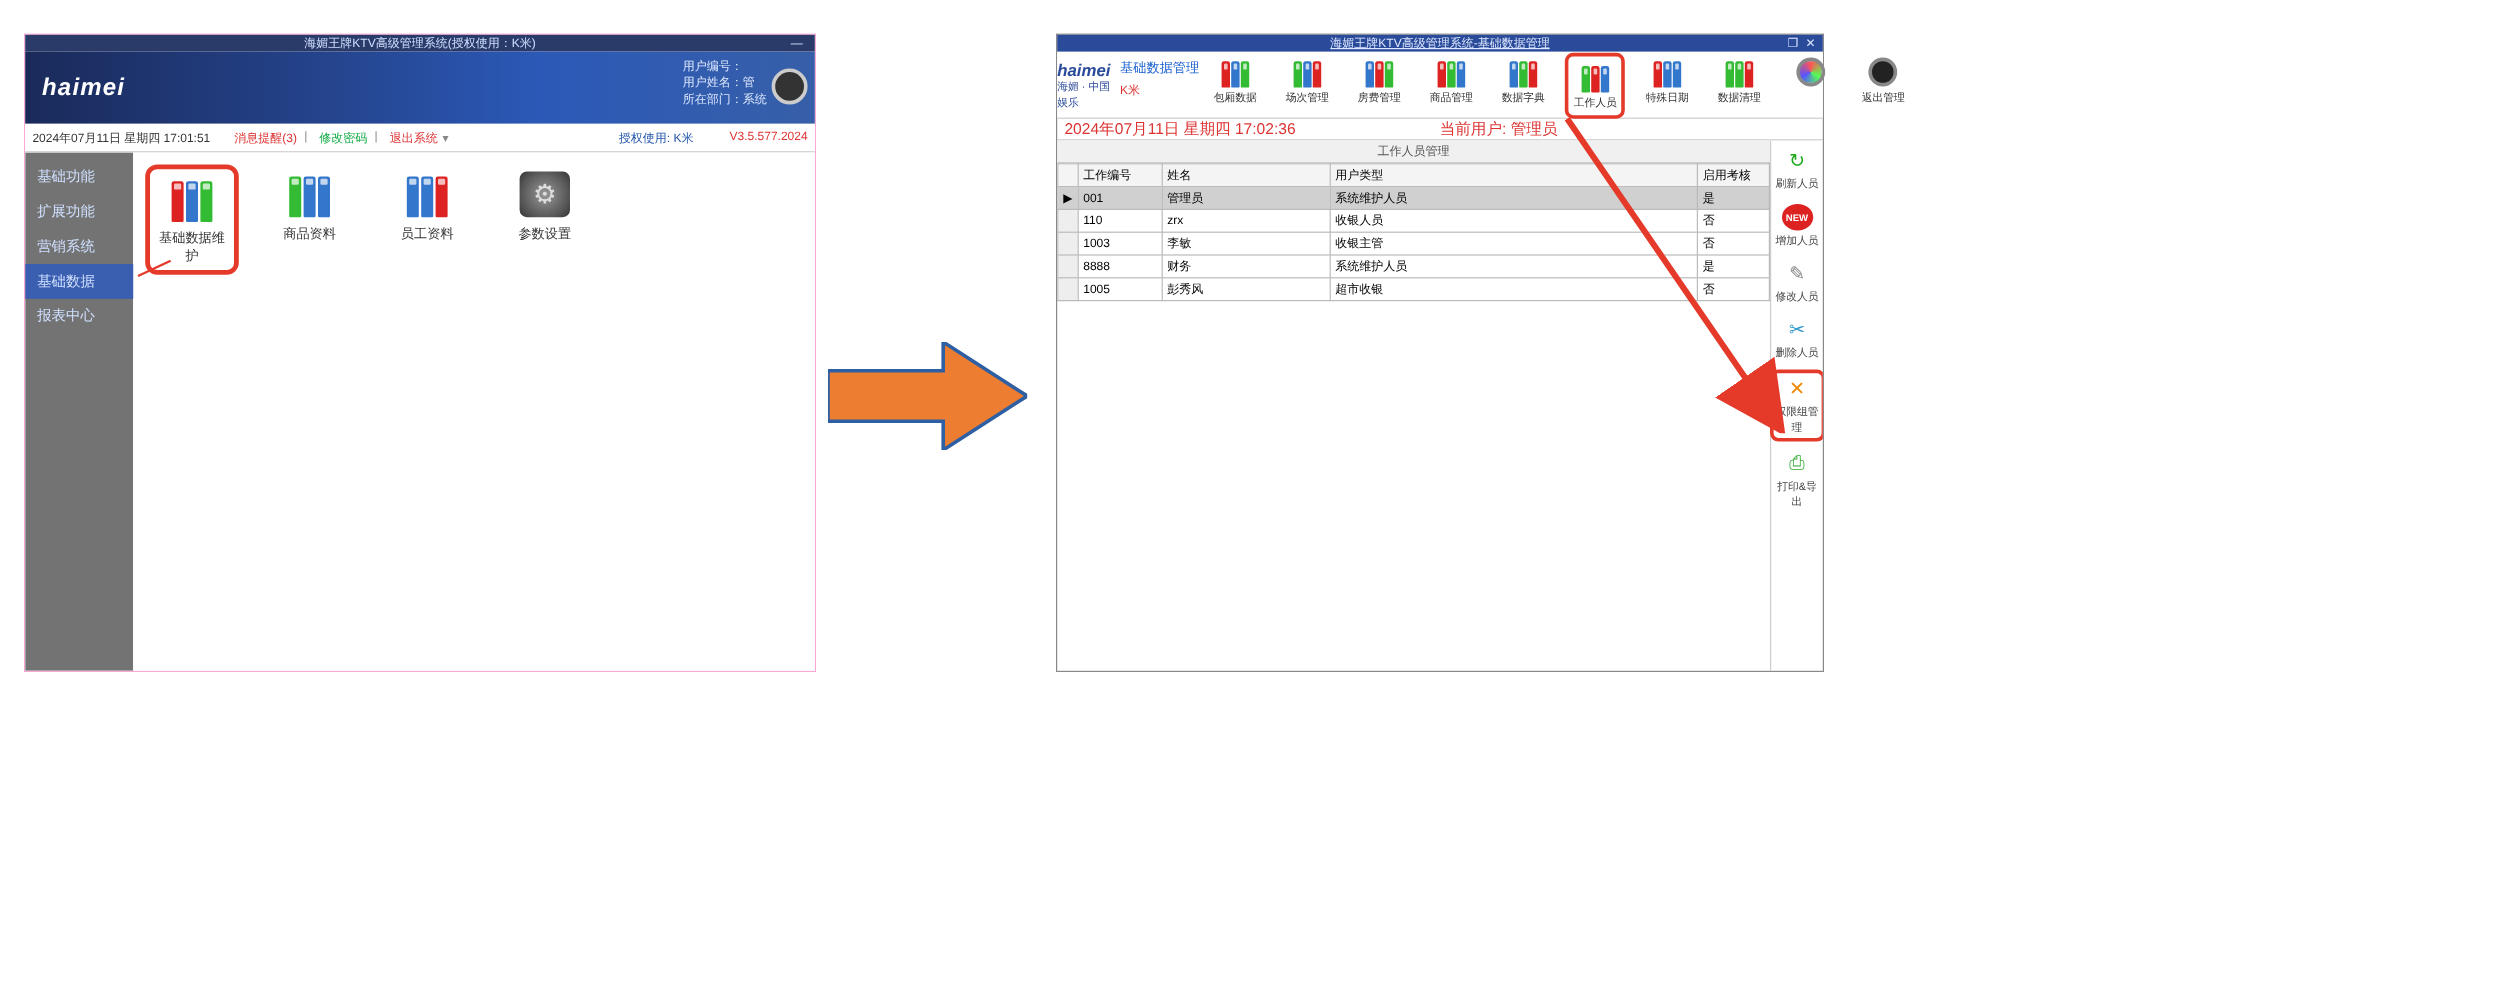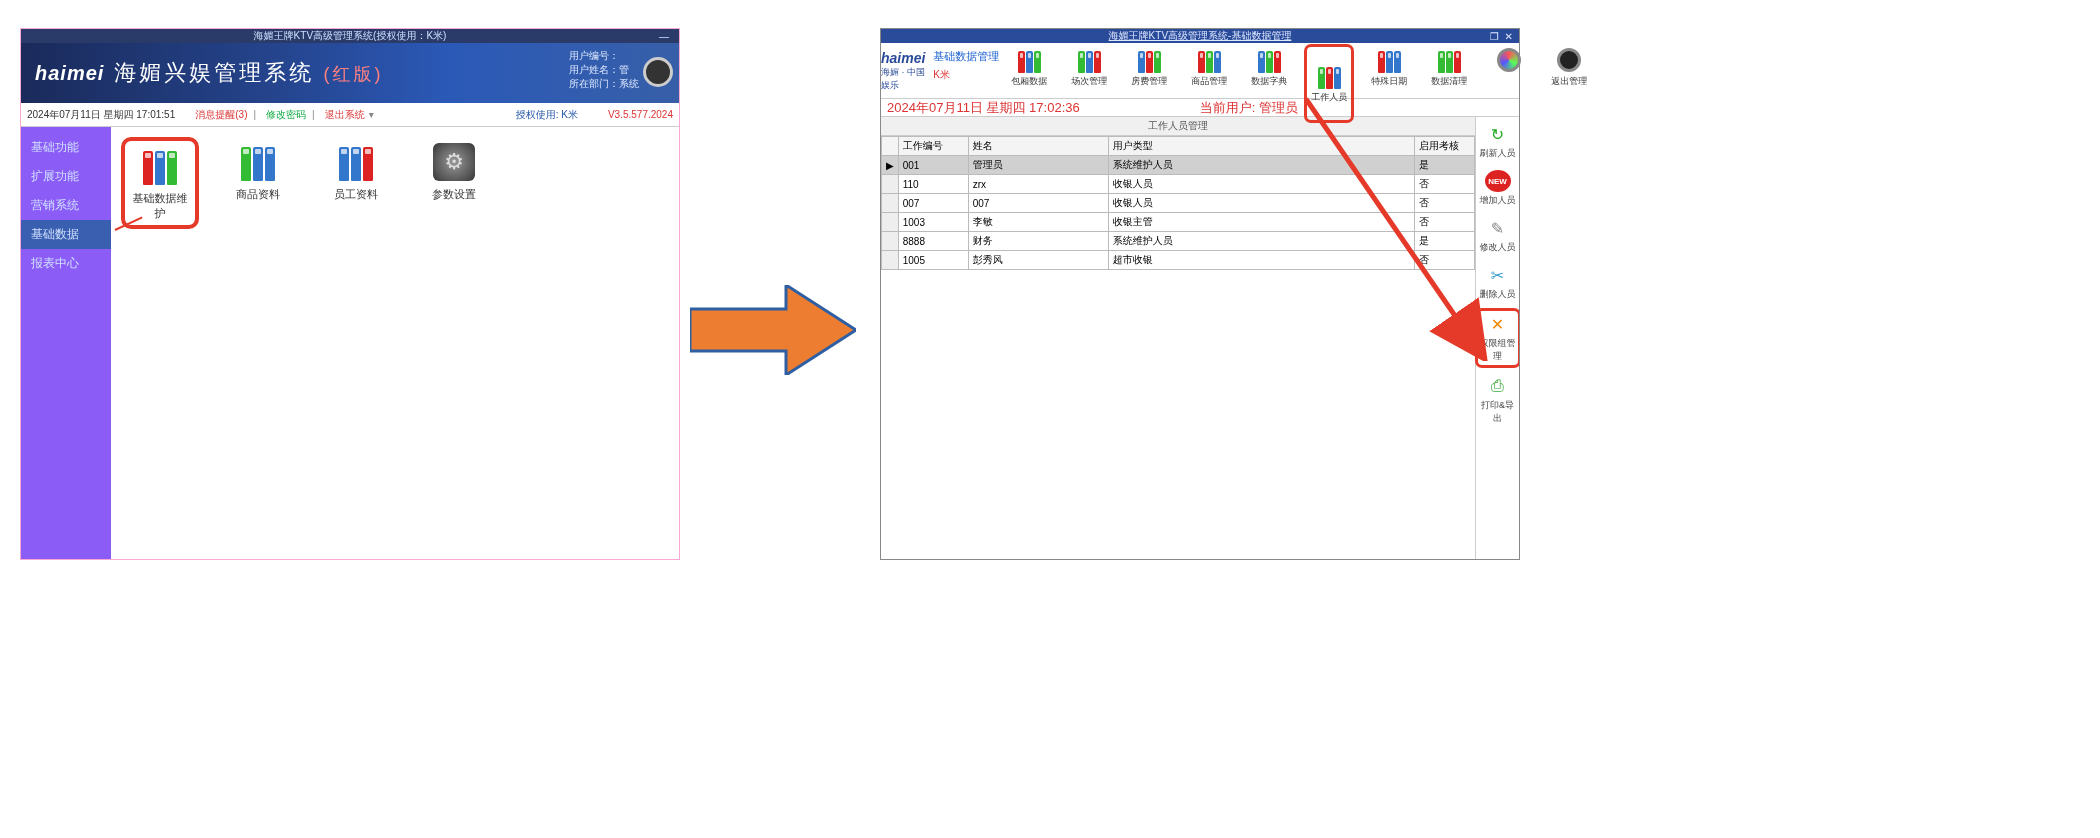--- a/index.html
+++ b/index.html
@@ -41,21 +41,21 @@
     height: 24px; background:#fff; border-bottom:1px solid #ccc;
     display:flex; align-items:center; font-size:10px; padding:0 6px;
     color:#333;
   }
   .wl-statusbar .msg { color:#d33; margin-left:20px;}
   .wl-statusbar .link { color:#1a4; margin-left:10px;}
   .wl-statusbar .exit { color:#d33; margin-left:10px;}
   .wl-statusbar .auth { margin-left:auto; color:#25a;}
   .wl-statusbar .ver { color:#d33; margin-left:30px;}
   .wl-body { flex:1; display:flex; overflow:hidden;}
-  .wl-side { width:90px; background:#8b5cf6; padding-top:6px;}
+  .wl-side { width:90px; background:#737373; padding-top:6px;}
   .wl-side .item { color:#cfe0ff; font-size:12px; padding:6px 10px; cursor:pointer;}
   .wl-side .item.active { background:#3a5eb0; position:relative;}
   .wl-main { flex:1; background:#fff; padding:14px; display:flex; gap:28px; align-items:flex-start;}
   .tool { width:70px; text-align:center; cursor:pointer;}
   .tool .ticon { width:50px; height:40px; margin:0 auto 6px; display:flex; align-items:flex-end; justify-content:center; gap:2px;}
   .binder { width:10px; height:34px; border-radius:2px 2px 1px 1px; position:relative;}
   .binder::before { content:""; position:absolute; top:2px; left:2px; right:2px; height:5px; background:rgba(255,255,255,0.7); border-radius:1px;}
   .binder.red { background:#d22;}
   .binder.green { background:#3b3;}
   .binder.blue { background:#37c;}
@@ -103,21 +103,21 @@
   .wr-crumb { flex:0 0 auto; padding:6px 8px; }
   .wr-crumb .c1 { color:#1a60d0; font-size:11px;}
   .wr-crumb .c2 { color:#d33; font-size:10px; margin-top:4px;}
   .wr-tools { margin-left:auto; display:flex; align-items:flex-start; padding-top:4px; padding-right:2px;gap:16px;}
   .wr-tool { width:44px; text-align:center; cursor:pointer; position:relative;}
   .wr-tool .ti { width:34px; height:26px; margin:0 auto 2px; display:flex; align-items:flex-end; justify-content:center; gap:1px;}
   .wr-tool .ti .binder { width:7px; height:22px;}
   .wr-tool .tl { font-size:9px; color:#333;}
   .wr-tool.round-ico .ti { align-items:center;}
   .wr-tool.round-ico .circ { width:24px; height:24px; border-radius:50%;}
-  .wr-tool.hl { outline:3px solid #e53a2a; border-radius:4px; padding:16px 0;text-align:center;}
+  .wr-tool.hl { outline:3px solid #e53a2a; border-radius:4px; padding:4px 0;text-align:center;}
   .wr-status {
     height:18px; display:flex; align-items:center; padding:0 6px; font-size:13px;
     color:#d33; border-bottom:1px solid #ccc;
   }
   .wr-status .cur { margin-left:120px; color:#d33;}
   .wr-body { flex:1; display:flex; overflow:hidden;}
   .wr-table-wrap { flex:1; display:flex; flex-direction:column;}
   .wr-panel-title { background:#f0f0f0; text-align:center; font-size:10px; color:#555; padding:2px 0; border-bottom:1px solid #ccc;}
   table.grid { border-collapse:collapse; width:100%; font-size:10px;}
   table.grid th, table.grid td { border:1px solid #bbb; padding:2px 4px; text-align:left; height:16px;}
@@ -139,24 +139,20 @@
 </head>
 <body>
 
 <div class="win-left">
   <div class="wl-title">
     <span>海媚王牌KTV高级管理系统(授权使用：K米)</span>
     <span class="min">—</span>
   </div>
   <div class="wl-banner">
     <span class="logo">haimei</span>
-    <span class="sysname">
-      <span>海媚兴娱管理系统</span>
-      <span class="red">(红版)</span>
-    </span>
     <div class="userinfo">
       <div>用户编号：</div>
       <div>用户姓名：管</div>
       <div>所在部门：系统</div>
     </div>
     <div class="round"></div>
   </div>
   <div class="wl-statusbar">
     <span>2024年07月11日 星期四 17:01:51</span>
     <span class="msg">消息提醒(3)</span>
@@ -342,27 +338,20 @@
             </tr>
             <tr>
               <td class="rowhdr"></td>
               <td>110</td>
               <td>zrx</td>
               <td>收银人员</td>
               <td>否</td>
             </tr>
             <tr>
               <td class="rowhdr"></td>
-              <td>007</td>
-              <td>007</td>
-              <td>收银人员</td>
-              <td>否</td>
-            </tr>
-            <tr>
-              <td class="rowhdr"></td>
               <td>1003</td>
               <td>李敏</td>
               <td>收银主管</td>
               <td>否</td>
             </tr>
             <tr>
               <td class="rowhdr"></td>
               <td>8888</td>
               <td>财务</td>
               <td>系统维护人员</td>

